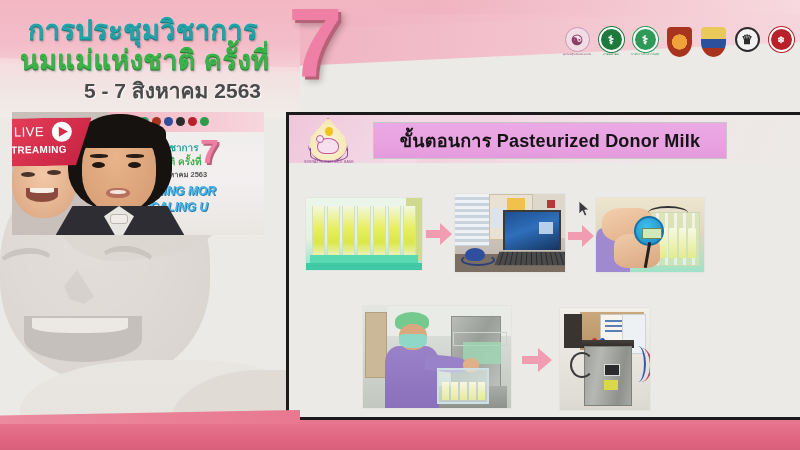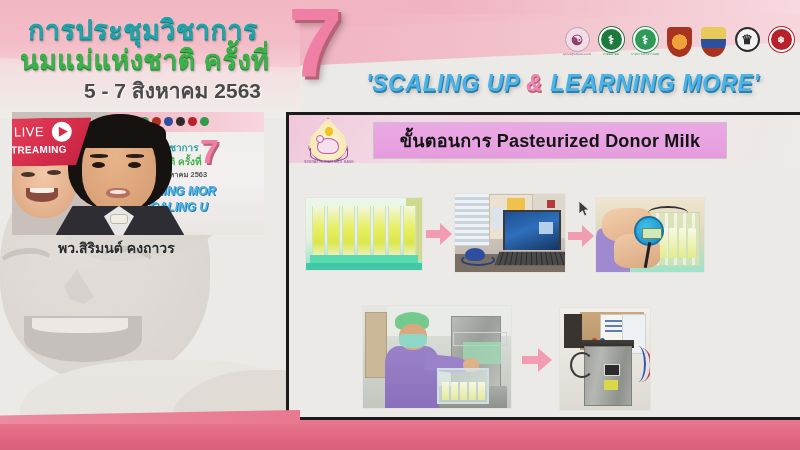--- a/index.html
+++ b/index.html
@@ -492,21 +492,20 @@
   <div class="hdr-wedge2"></div>
   <div class="hdr-wedge"></div>
   <div class="hdr-band-top"></div>
   <div class="hdr-pink-left"></div>
   <div class="hdr-soft-left"></div>
 
   <div class="conf-title-1">การประชุมวิชาการ</div>
   <div class="conf-title-2">นมแม่แห่งชาติ ครั้งที่</div>
   <div class="conf-edition">7</div>
   <div class="conf-date">5 - 7 สิงหาคม 2563</div>
-  <div class="tagline"><span>'SCALING UP </span><span class="amp">&amp;</span><span> LEARNING MORE'</span></div>
 
   <div class="logos">
     <div class="logo lg1">
       <div class="badge">☯</div>
       <div class="cap">มูลนิธิศูนย์นมแม่แห่งประเทศไทย</div>
     </div>
     <div class="logo lg2">
       <div class="badge">⚕</div>
       <div class="cap">กรมอนามัย</div>
     </div>
@@ -569,21 +568,20 @@
       <div class="vi-bow"></div>
     </div>
 
     <div class="live-badge">
       <div class="lb-live">LIVE</div>
       <div class="play"></div>
       <div class="lb-stream">STREAMING</div>
     </div>
   </div>
 
-  <div class="speaker-name">พว.สิริมนต์  คงถาวร</div>
 
   <div class="slide">
     <div class="slide-inner">
       <div class="slide-head">
         <div class="slide-head-bg"></div>
         <div class="slide-head-swoosh"></div>
         <div class="mb-logo">
           <div class="mb-drop"></div>
           <div class="mb-dot"></div>
           <div class="mb-hands"></div>

